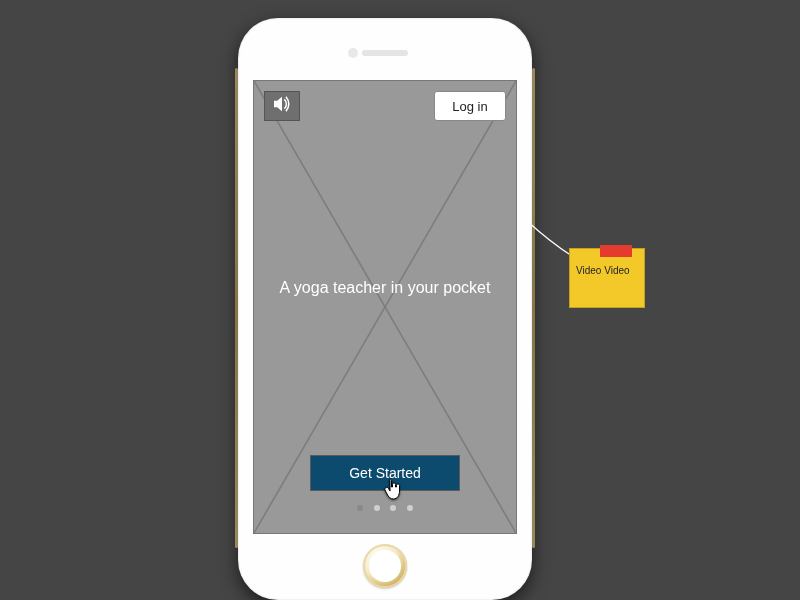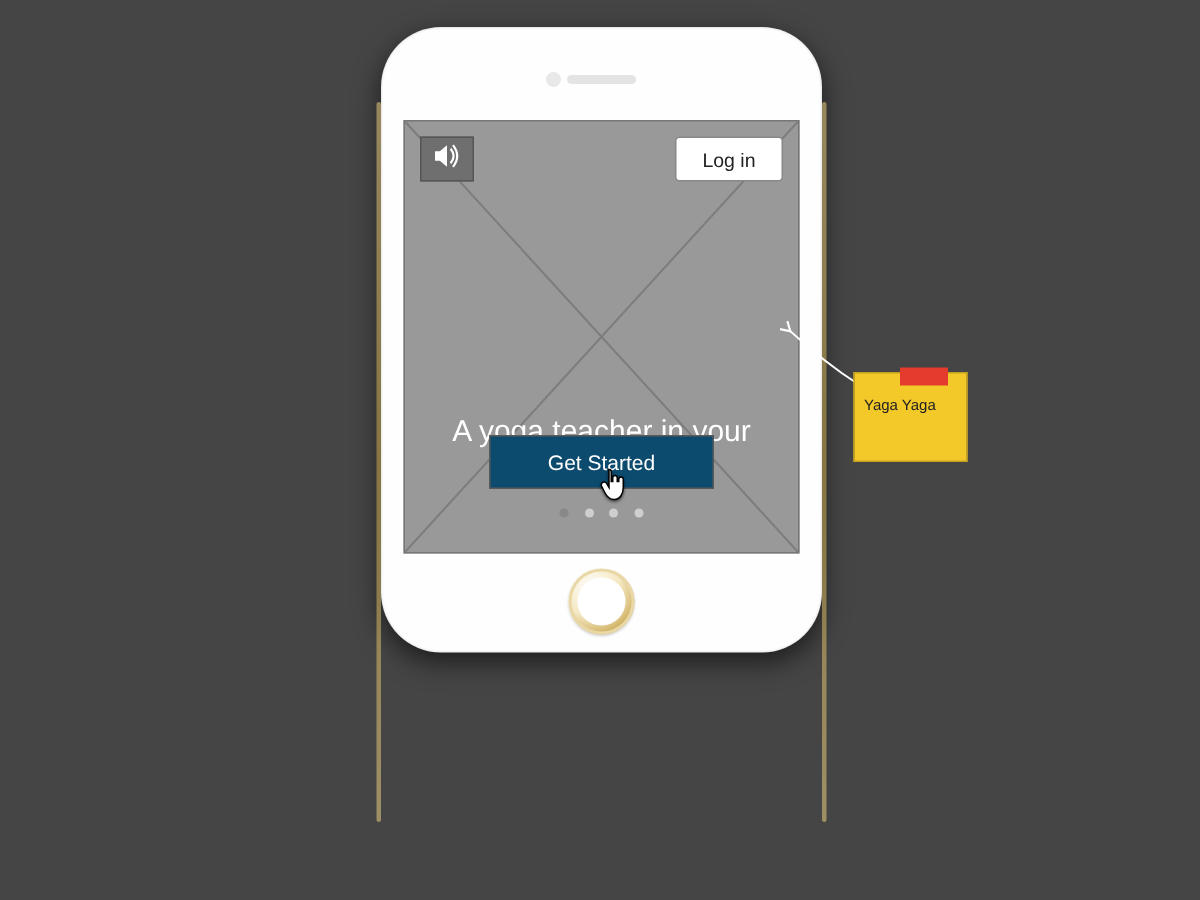--- a/index.html
+++ b/index.html
@@ -8,24 +8,24 @@
     height: 600px;
     background: #454545;
     font-family: Arial, Helvetica, sans-serif;
     position: relative;
     overflow: hidden;
   }
 
   
   .phone {
     position: absolute;
-    left: 254px;
+    left: 238px;
     top: 18px;
     width: 294px;
-    height: 417px;
+    height: 582px;
     background: #fefefe;
     border-radius: 40px;
     box-shadow: 0 6px 18px rgba(0,0,0,0.6), inset 0 0 2px rgba(0,0,0,0.2);
   }
   .phone::before { 
     content:"";
     position:absolute;
     left:-3px; top:50px; width:3px; height:480px;
     background: linear-gradient(#d9c07a,#bfa24e,#d9c07a);
     border-radius:2px;
@@ -94,21 +94,21 @@
     color:#222;
     font-size:13px;
   }
 
   .headline {
     position:absolute;
     left:0; right:0;
     top:194px;
     text-align:center;
     color:#fff;
-    font-size:20px;
+    font-size:16px;
     line-height:26px;
     font-weight:400;
     padding:0 24px;
   }
 
   .getstarted {
     position:absolute;
     left:50%; transform:translateX(-50%);
     bottom:42px;
     width:150px; height:36px;
@@ -227,14 +227,14 @@
   <defs>
     <marker id="arrhead" markerWidth="8" markerHeight="8" refX="2" refY="4" orient="auto">
       <path d="M6 1 L1 4 L6 7" fill="none" stroke="#fff" stroke-width="1.2"></path>
     </marker>
   </defs>
   <path d="M52 44 Q30 30 6 8" fill="none" stroke="#fff" stroke-width="1.2" marker-end="url(#arrhead)"></path>
 </svg>
 
 <div class="sticky">
   <div class="tab"></div>
-  <span>Yaga Yaga</span>
+  <span>Video Video</span>
 </div>
 
 </body></html>

